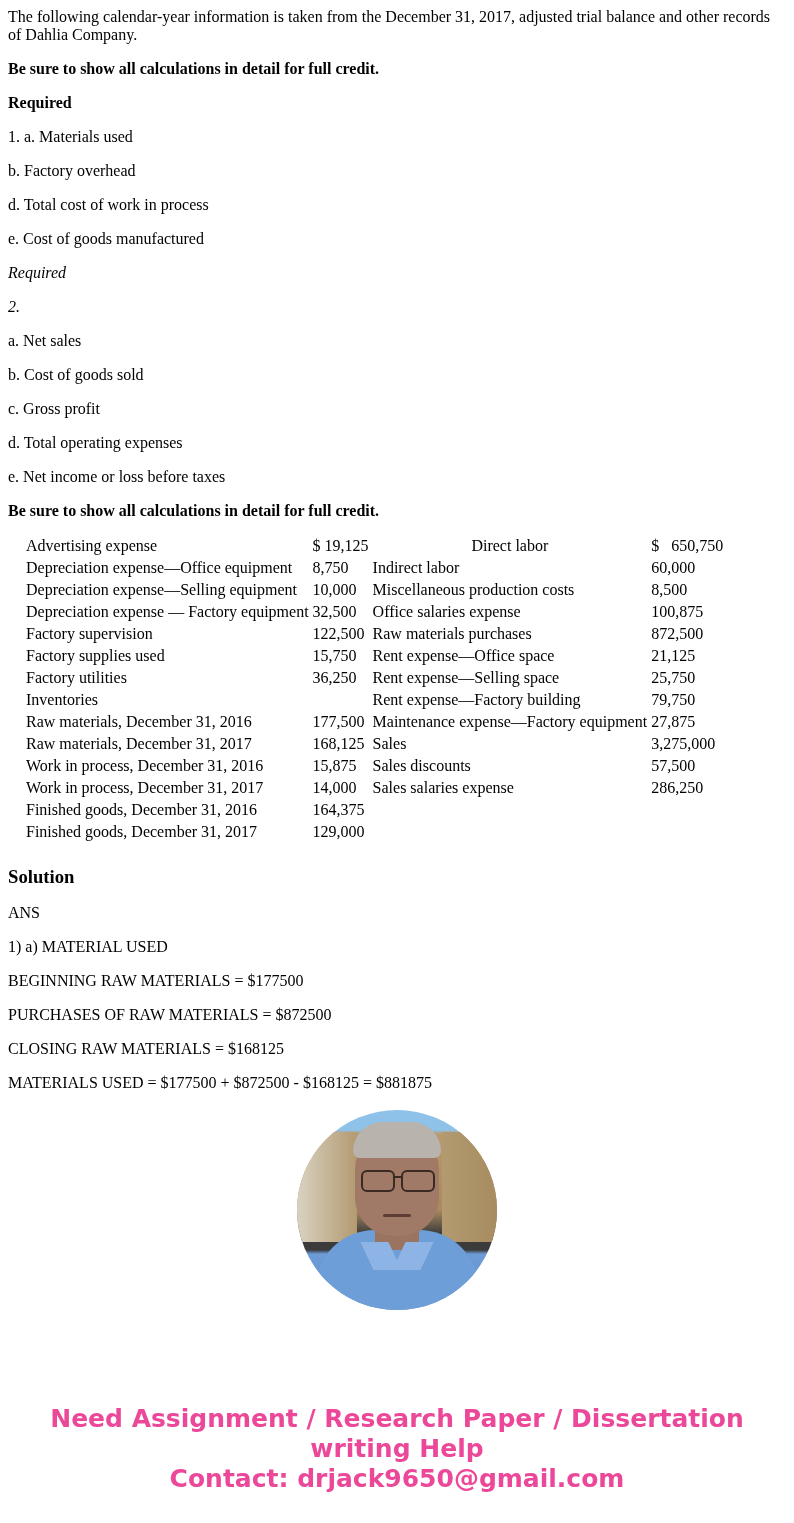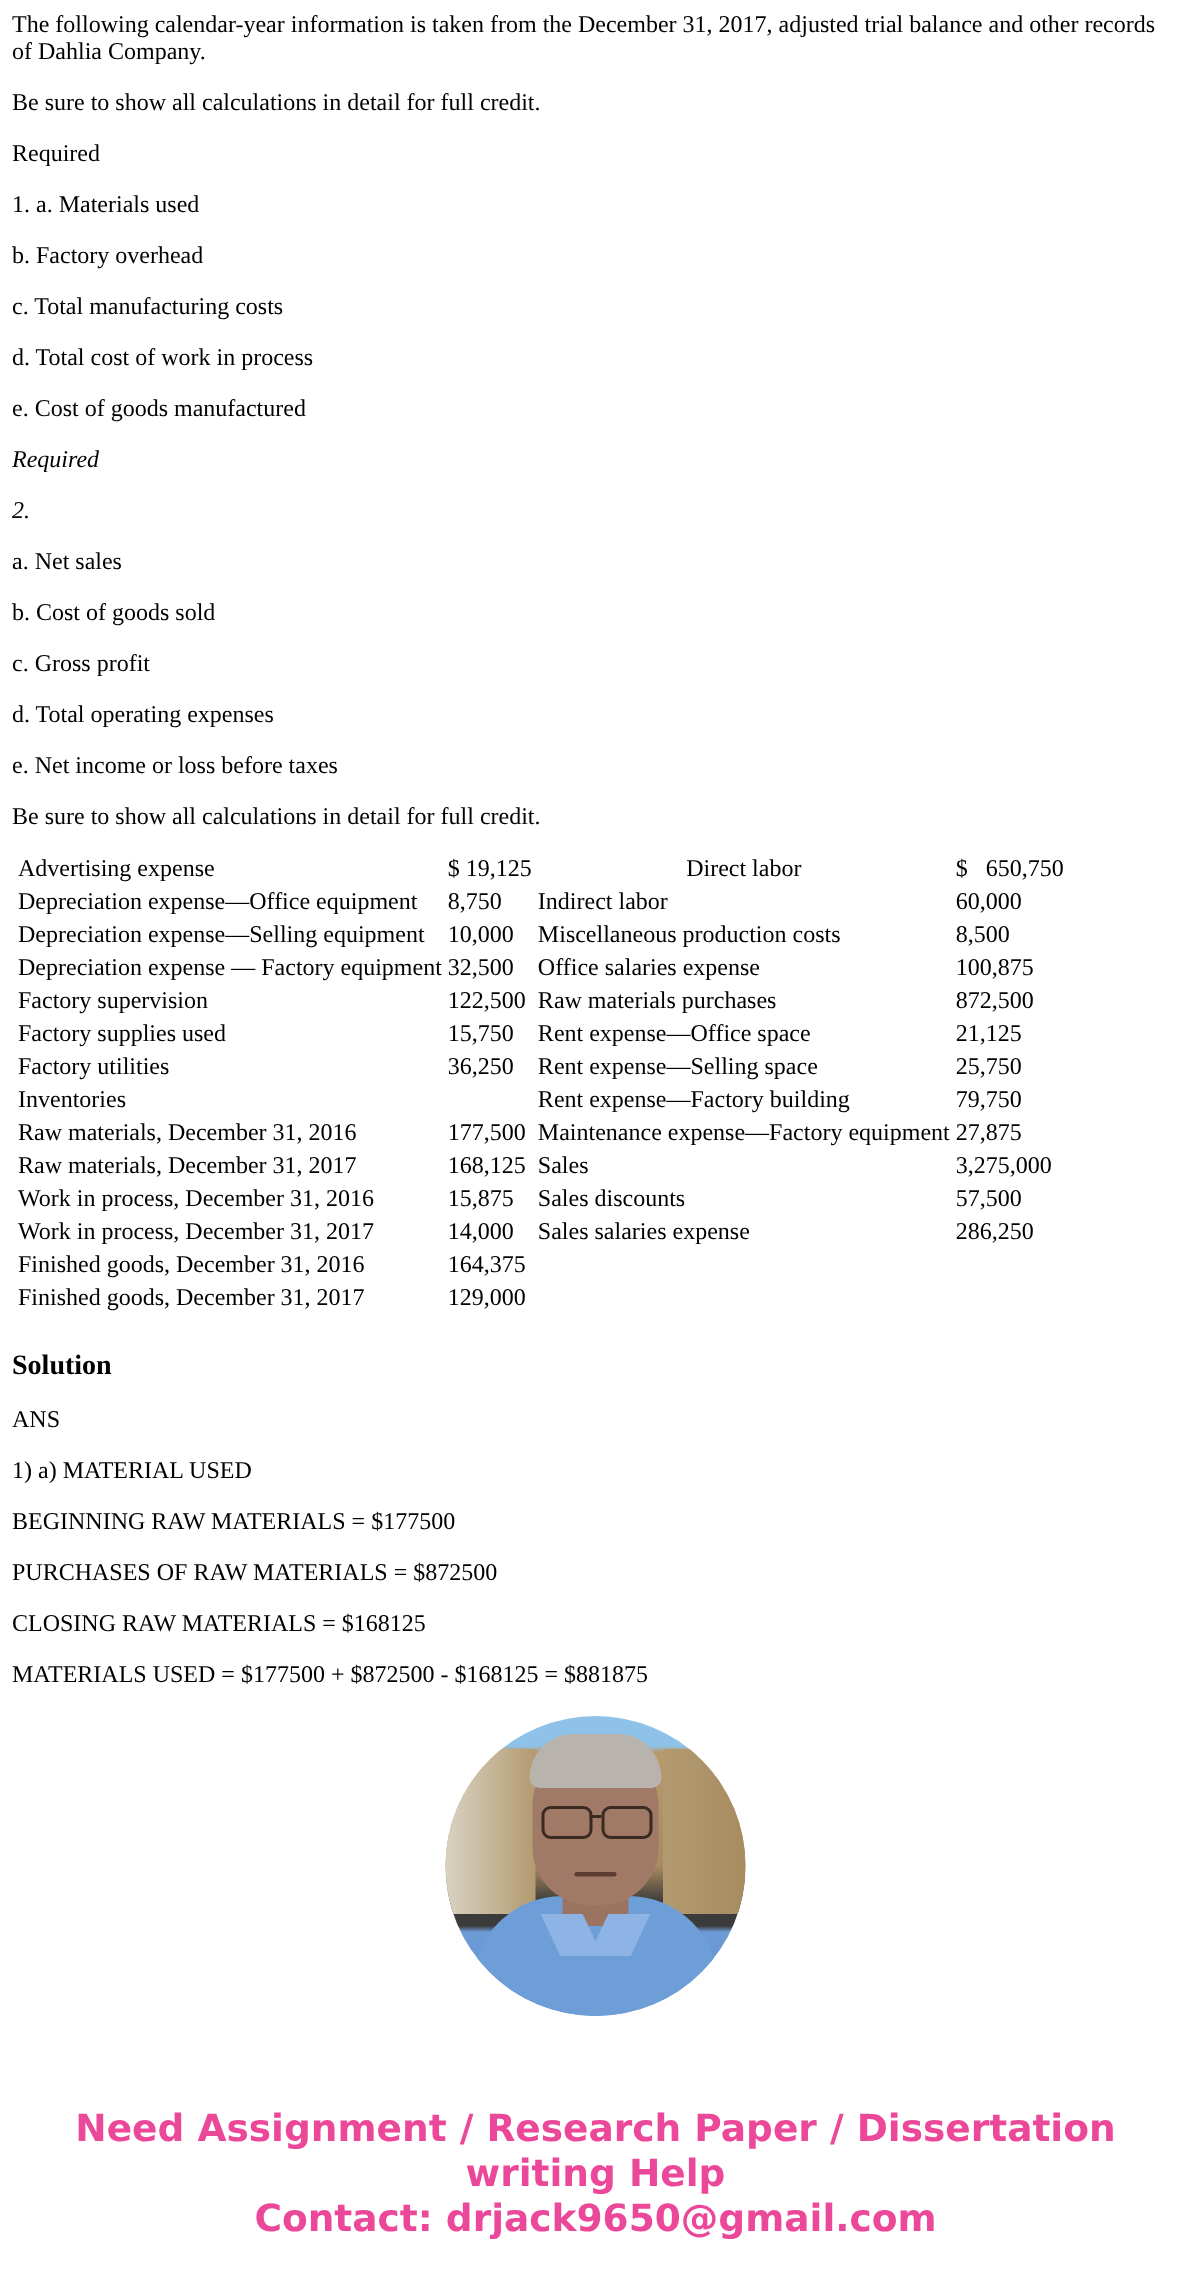--- a/index.html
+++ b/index.html
@@ -9,28 +9,28 @@
     overflow: hidden;
     position: relative;
     font-family: "Liberation Serif", serif;
     font-size: 16px;
     color: #000;
   }
   .page { padding: 0 8px; }
   p { margin: 0; line-height: 18px; }
   .intro { padding-top: 8px; }
   .gap { margin-top: 16px; }
-  .bold { font-weight: normal; }
+  .bold { font-weight: bold; }
   .italic { font-style: italic; }
 
   table.data {
     border-collapse: separate;
     border-spacing: 2px;
     margin-top: 14px;
-    margin-left: 1px;
+    margin-left: 15px;
     font-size: 16px;
   }
   table.data td {
     padding: 1px;
     line-height: 18px;
     white-space: nowrap;
     vertical-align: top;
   }
   td.c1 { width: 282px; }
   td.c2 { width: 52px; }
@@ -85,21 +85,20 @@
 <body>
 
 <div class="page">
 
   <p class="intro">The following calendar-year information is taken from the December 31, 2017, adjusted trial balance and other records of Dahlia Company.</p>
   <p class="gap bold">Be sure to show all calculations in detail for full credit.</p>
 
   <p class="gap bold">Required</p>
   <p class="gap">1. a. Materials used</p>
   <p class="gap">b. Factory overhead</p>
-  <p class="gap">c. Total manufacturing costs</p>
   <p class="gap">d. Total cost of work in process</p>
   <p class="gap">e. Cost of goods manufactured</p>
 
   <p class="gap italic">Required</p>
   <p class="gap italic">2.</p>
   <p class="gap">a. Net sales</p>
   <p class="gap">b. Cost of goods sold</p>
   <p class="gap">c. Gross profit</p>
   <p class="gap">d. Total operating expenses</p>
   <p class="gap">e. Net income or loss before taxes</p>

